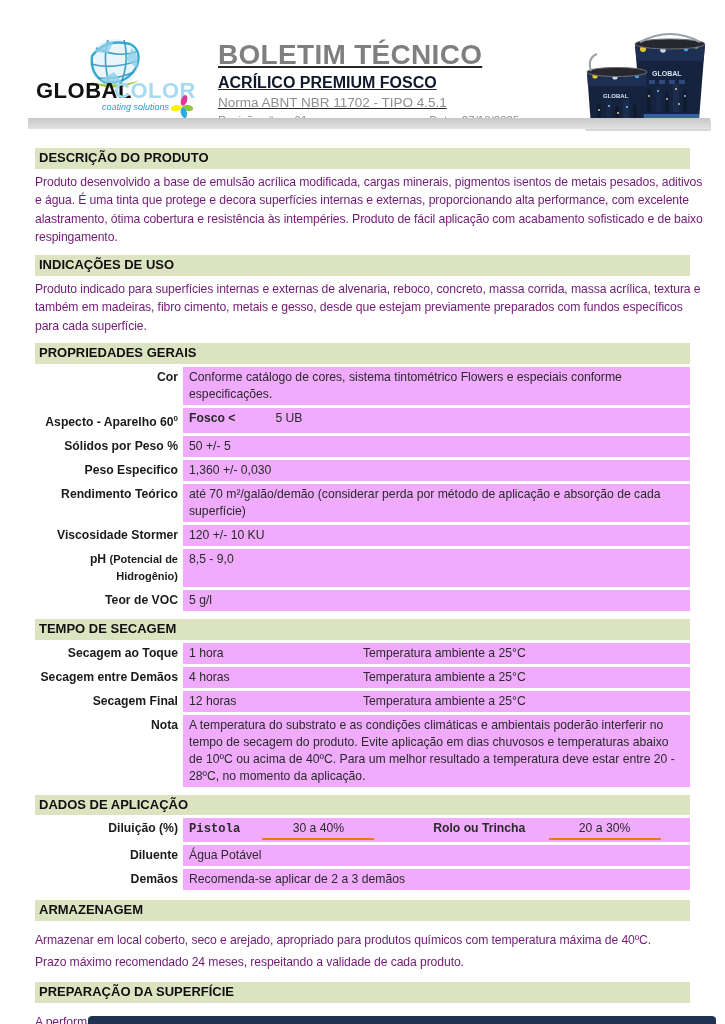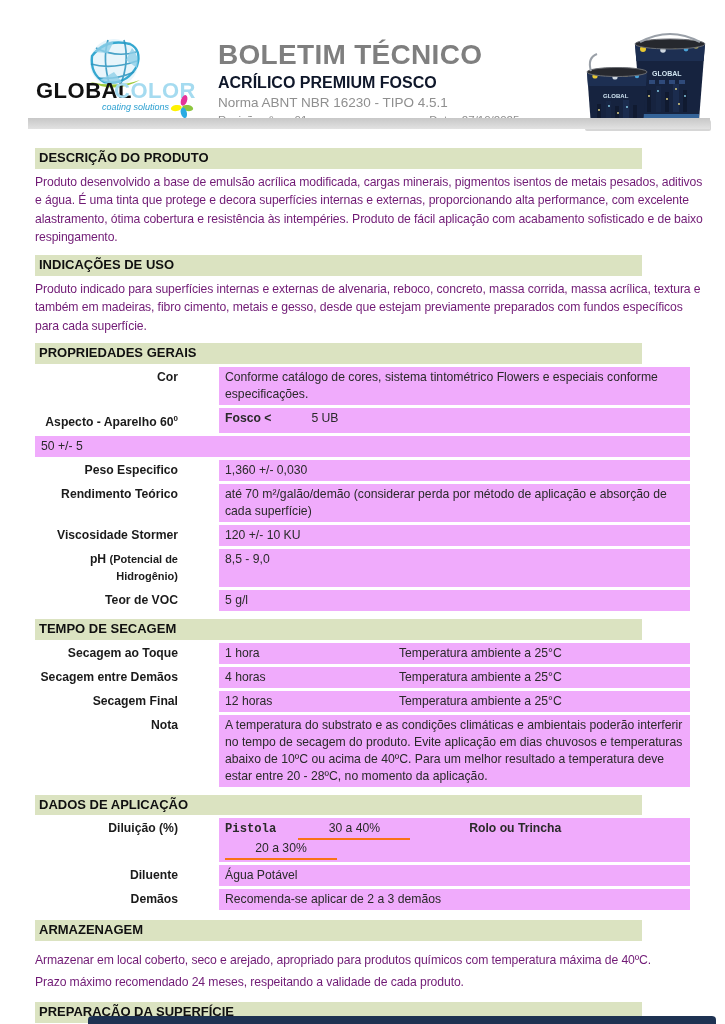--- a/index.html
+++ b/index.html
@@ -5,41 +5,41 @@
   * { box-sizing: border-box; }
   html,body { margin:0; padding:0; background:#fff; }
   .page {
     position:relative; width:725px; height:1024px; margin:0 auto;
     background:#ffffff; overflow:hidden;
     font-family:"Liberation Sans", sans-serif; color:#262626;
   }
   
   .header { position:relative; height:148px; }
   .logo { position:absolute; left:36px; top:36px; width:160px; height:84px; }
-  .title-block { position:absolute; left:218px; top:40px; width:360px; }
+  .title-block { position:absolute; left:218px; top:40px; width:360px;text-decoration:underline; }
   .doc-title { font-size:28px; font-weight:bold; color:#7f7f7f; letter-spacing:.3px; line-height:1.05; }
   .doc-product { font-size:16px; font-weight:bold; color:#0f172a; margin-top:5px; }
   .doc-norm { font-size:13.5px; color:#8f8f8f; margin-top:3px; }
   .rev-line { font-size:11.5px; color:#8f8f8f; margin-top:4px; display:flex; }
   .rev-line .rev-val { margin-left:18px; }
   .rev-line .date-lab { margin-left:122px; }
   .rev-line .date-val { margin-left:5px; }
   .header-divider { position:absolute; left:28px; top:118px; width:682px; height:11px;
     background:linear-gradient(#c7c7c7,#e2e2e2); }
   .cans { position:absolute; left:583px; top:20px; width:134px; height:118px; }
   
   .content { position:relative; padding:0 0 0 35px; }
-  .band { width:607px; background:#dbe3c1; color:#101010; font-weight:bold;
+  .band { width:655px; background:#dbe3c1; color:#101010; font-weight:bold;
     font-size:13px; padding:2px 4px 3px; line-height:1.2; }
   .para { width:668px; font-size:12.2px; line-height:18.6px; letter-spacing:-0.1px;
     color:#701a75; margin:4px 0 0 0; }
   .gap6 { height:6px; } .gap8 { height:8px; } .gap10 { height:10px; }
   
   .tbl { width:655px; }
-  .prow { display:flex; margin-top:3px; font-size:12.2px; line-height:17px;gap:36px; }
+  .prow { display:flex; margin-top:3px; font-size:12.2px; line-height:17px; }
   .plabel { flex:0 0 148px; font-weight:bold; text-align:right; padding:2px 5px 2px 0; color:#1b1b1b; }
   .plabel sup { font-size:8px; }
   .plabel .small { font-size:11px; font-weight:bold; }
   .pcell { flex:1; background:#f0abfc; padding:2px 6px; color:#2a2a2a; }
   .pcell .vbold { font-weight:bold; }
   .pcell .vafter { margin-left:40px; }
   .scol { display:inline-block; width:174px; }
   
   .dl-lab { display:inline-block; width:70px; font-weight:bold;font-family:Liberation Mono, monospace; }
   .dl-ul { display:inline-block; width:112px; text-align:center;
@@ -71,21 +71,21 @@
         <ellipse cx="0" cy="-6" rx="3" ry="5.5" fill="#e5339a" transform="rotate(20)"></ellipse>
         <ellipse cx="6" cy="1" rx="5.5" ry="3" fill="#8dc63f" transform="rotate(10)"></ellipse>
         <ellipse cx="0" cy="7" rx="3" ry="5.5" fill="#29abe2" transform="rotate(-15)"></ellipse>
         <ellipse cx="-6" cy="1" rx="5.5" ry="3" fill="#fff200" transform="rotate(-10)"></ellipse>
       </g>
     </svg>
 
     <div class="title-block">
       <div class="doc-title">BOLETIM TÉCNICO</div>
       <div class="doc-product">ACRÍLICO PREMIUM FOSCO</div>
-      <div class="doc-norm">Norma ABNT NBR 16230 - TIPO 4.5.1</div>
+      <div class="doc-norm">Norma ABNT NBR 11702 - TIPO 4.5.1</div>
       <div class="rev-line">
         <span>Revisão nº:</span>
         <span class="rev-val">01</span>
         <span class="date-lab">Data:</span>
         <span class="date-val">27/10/2025</span>
       </div>
     </div>
 
     <svg class="cans" viewBox="0 0 134 118">
       <rect x="2" y="100" width="126" height="11" rx="2" fill="#d6d6d6"></rect>
@@ -164,20 +164,21 @@
     <div class="tbl">
       <div class="prow">
         <div class="plabel">Cor</div>
         <div class="pcell">Conforme catálogo de cores, sistema tintométrico Flowers e especiais conforme especificações.</div>
       </div>
       <div class="prow">
         <div class="plabel"><span>Aspecto - Aparelho 60</span><sup>0</sup></div>
         <div class="pcell"><span class="vbold">Fosco &lt;</span><span class="vafter">5 UB</span></div>
       </div>
       <div class="prow">
+        <div class="plabel">Sólidos por Peso %</div>
         <div class="pcell">50 +/- 5</div>
       </div>
       <div class="prow">
         <div class="plabel">Peso Especifico</div>
         <div class="pcell">1,360 +/- 0,030</div>
       </div>
       <div class="prow">
         <div class="plabel">Rendimento Teórico</div>
         <div class="pcell">até 70 m²/galão/demão (considerar perda por método de aplicação e absorção de cada superfície)</div>
       </div>

